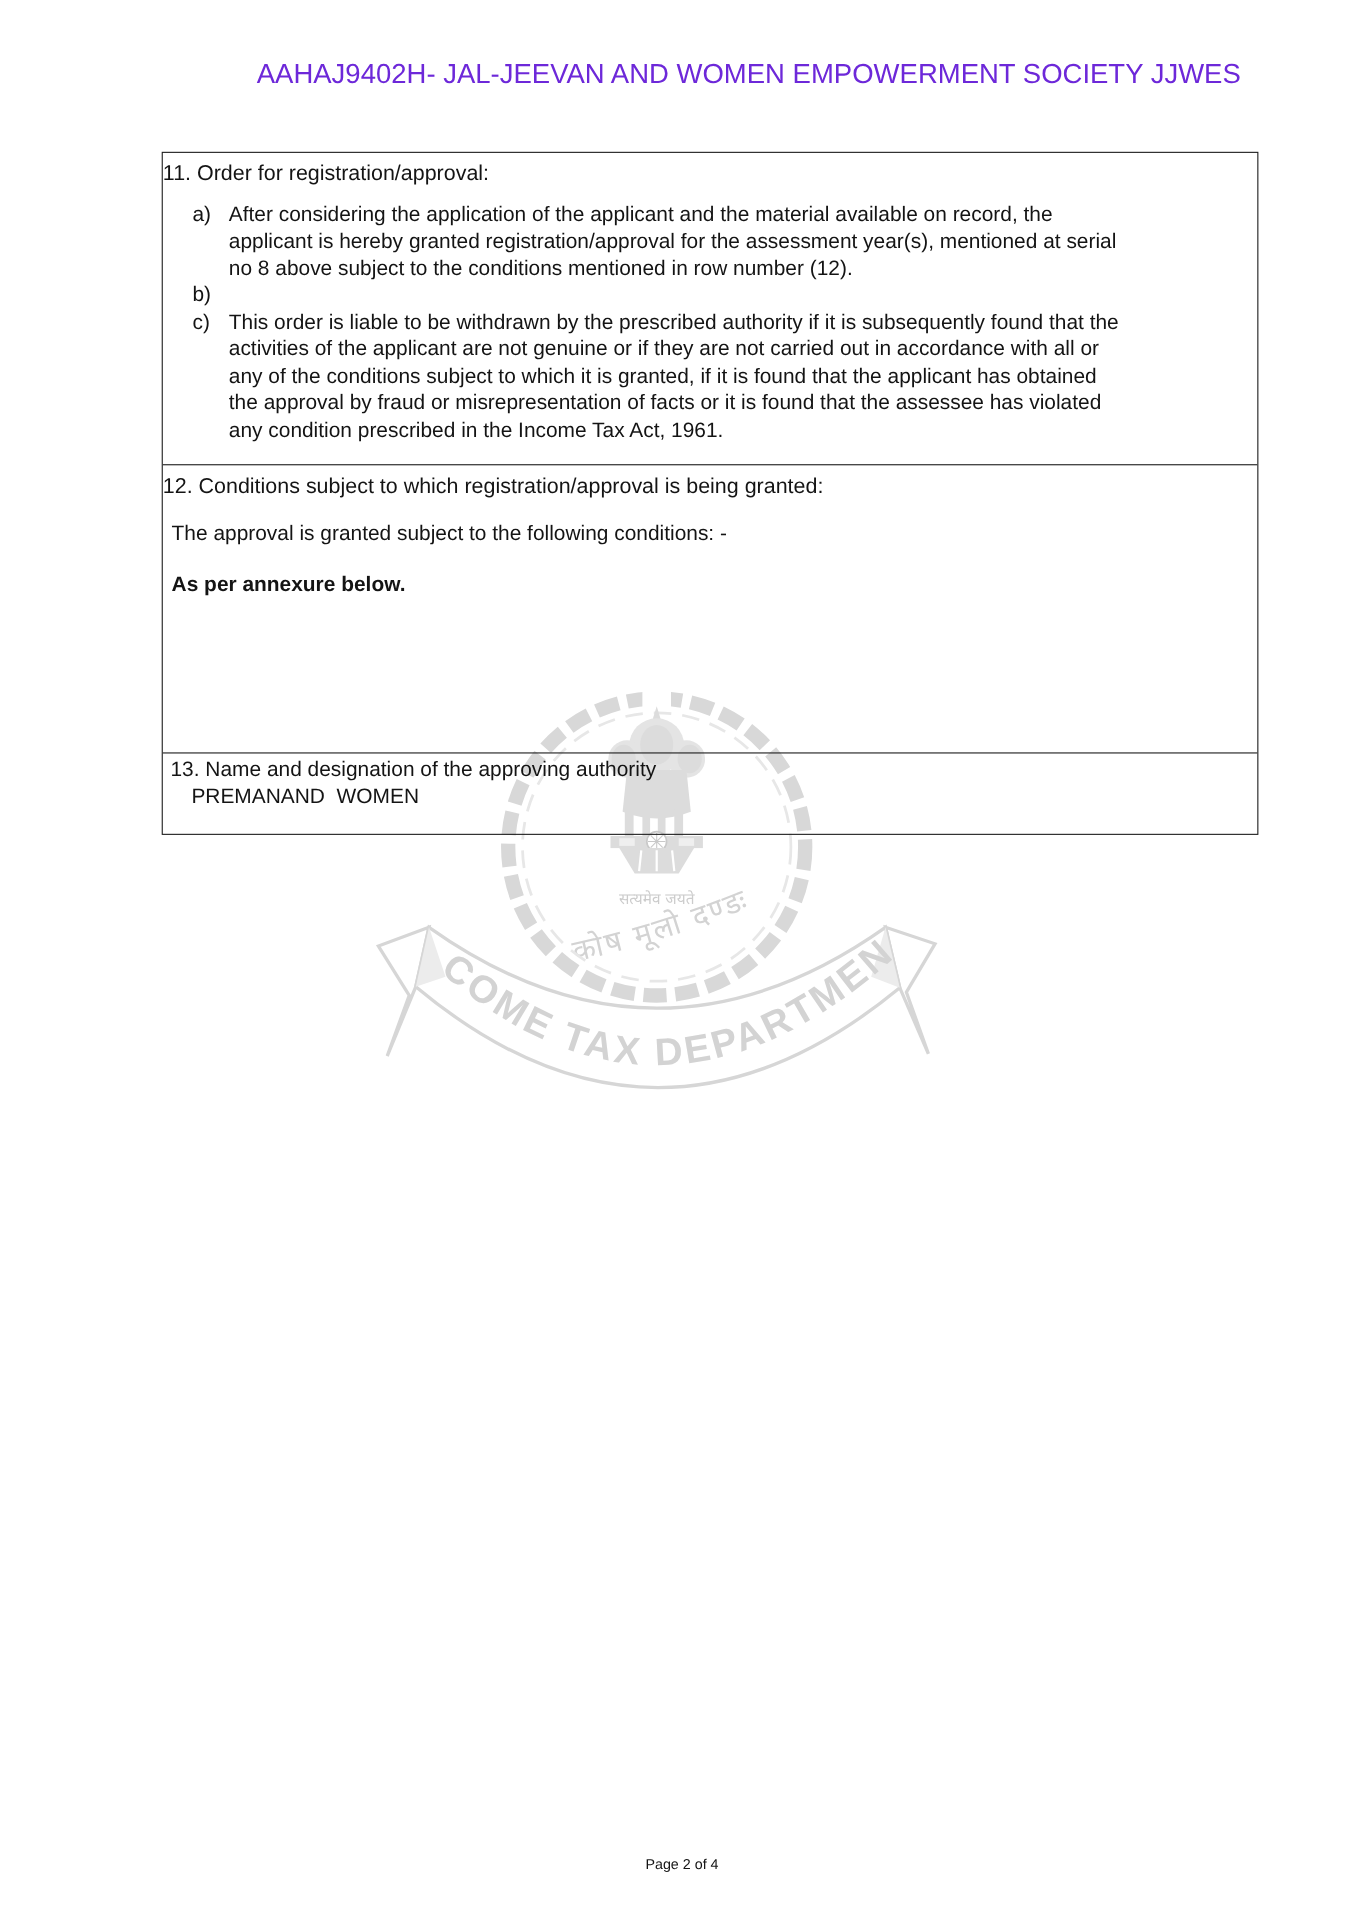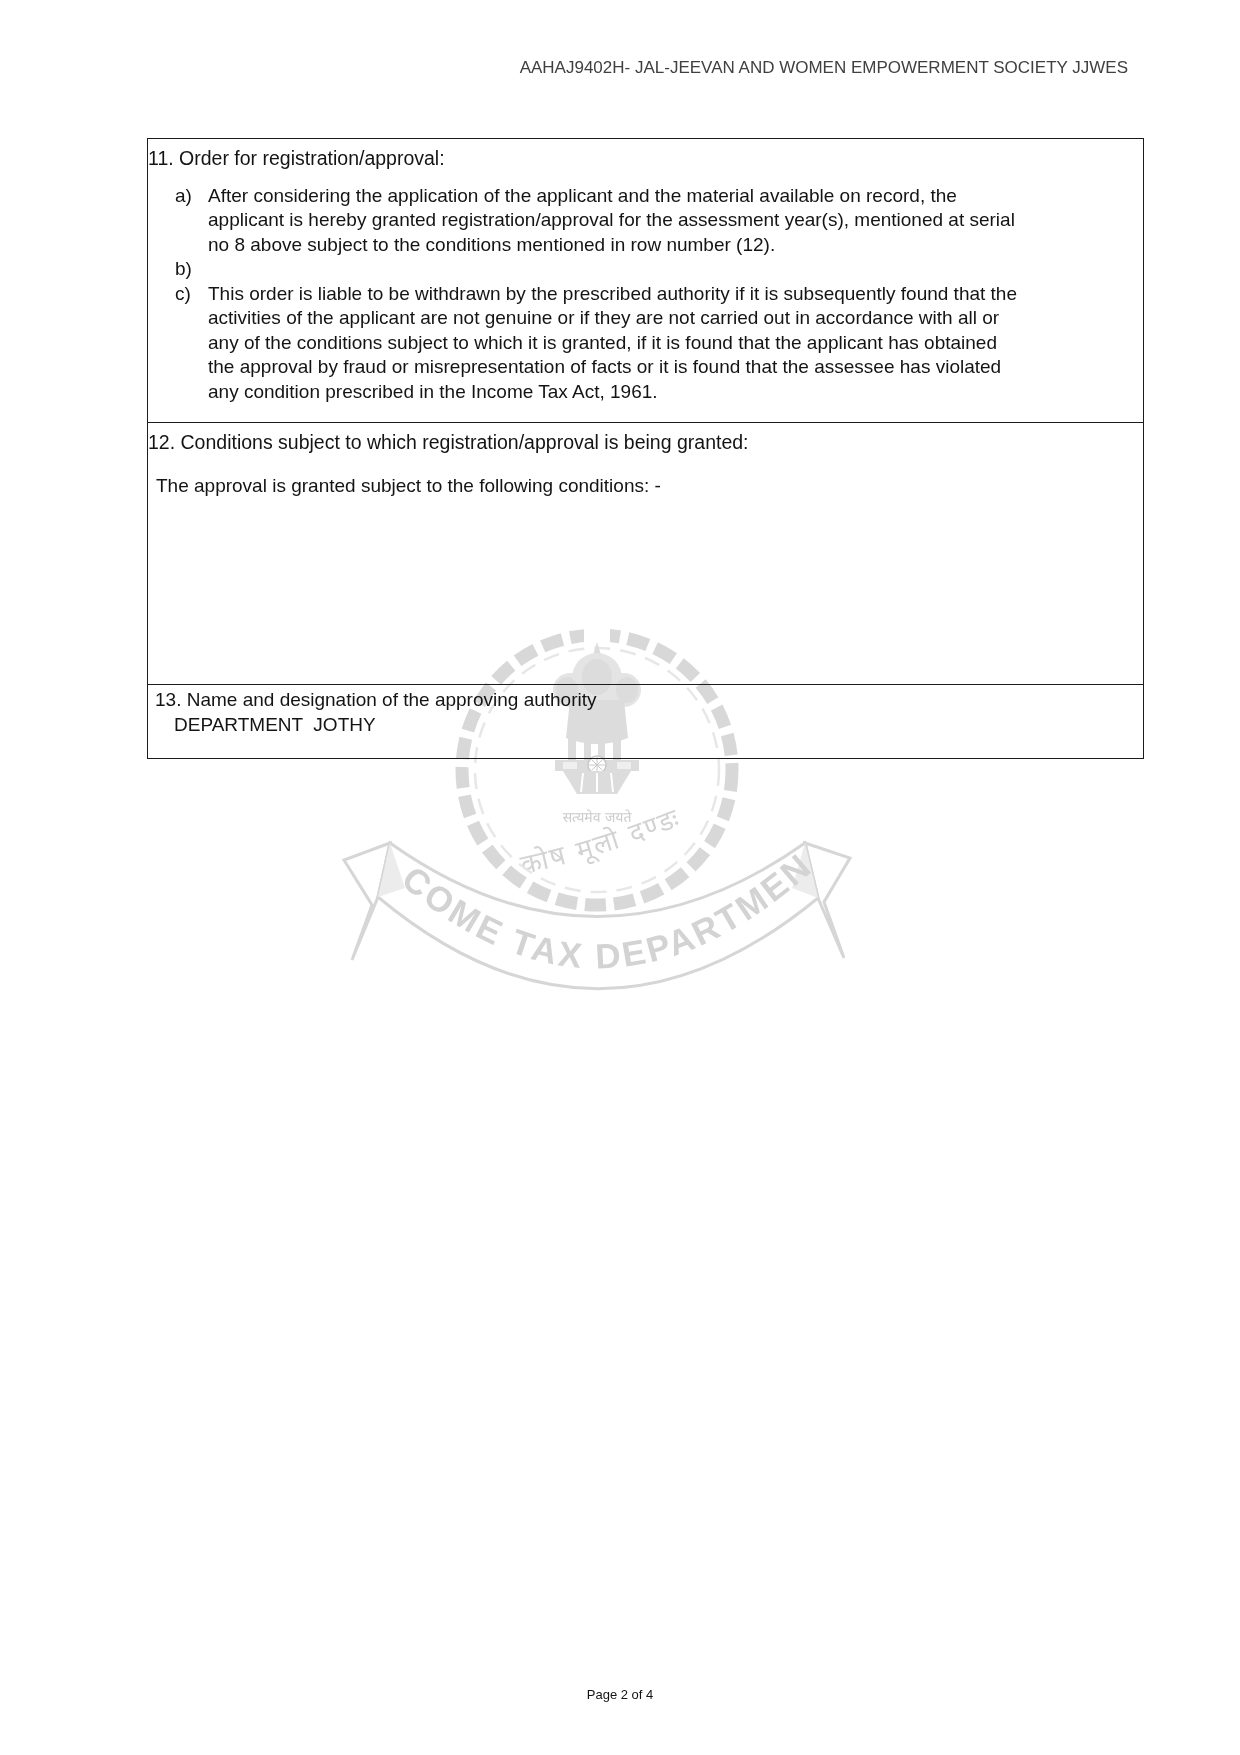--- a/index.html
+++ b/index.html
@@ -16,22 +16,22 @@
     color: #141414;
     overflow: hidden;
   }
 
   
   .doc-header {
     position: absolute;
     top: 49px;
     right: 112px;
     text-align: right;
-    color: #404040;
-    font-size: 17px;
+    color: #6d28d9;
+    font-size: 25px;
     line-height: 37px;
     white-space: nowrap;
   }
 
   
   .watermark {
     position: absolute;
     left: 330px;
     top: 560px;
     width: 540px;
@@ -173,24 +173,25 @@
         <div class="item">
           <span class="marker">c)</span>
           <span class="itext">This order is liable to be withdrawn by the prescribed authority if it is subsequently found that the activities of the applicant are not genuine or if they are not carried out in accordance with all or any of the conditions subject to which it is granted, if it is found that the applicant has obtained the approval by fraud or misrepresentation of facts or it is found that the assessee has violated any condition prescribed in the Income Tax Act, 1961.</span>
         </div>
       </div>
     </div>
 
     <div class="sec sec-12">
       <div class="sec-title">12. Conditions subject to which registration/approval is being granted:</div>
       <div class="para">The approval is granted subject to the following conditions: -</div>
+      <div class="annexure">As per annexure below.</div>
     </div>
 
     <div class="sec sec-13">
       <div>13. Name and designation of the approving authority</div>
-      <div class="auth-line">DEPARTMENT  JOTHY</div>
+      <div class="auth-line">PREMANAND  WOMEN</div>
     </div>
 
   </div>
 
   <div class="doc-footer">Page 2 of 4</div>
 
 </div>
 
 </body></html>

